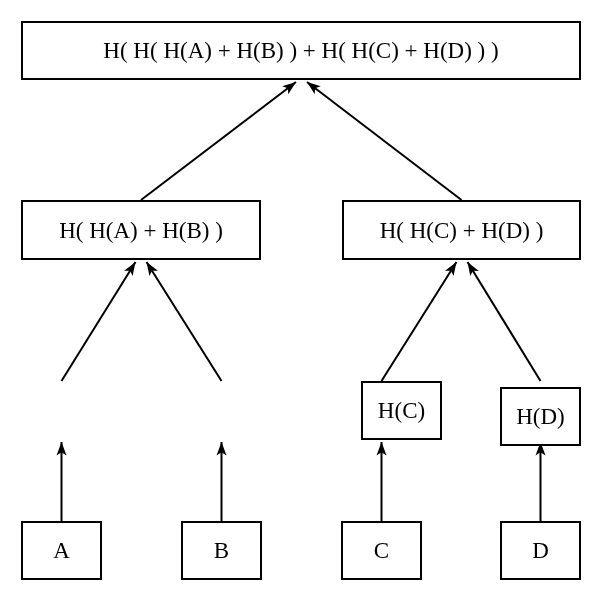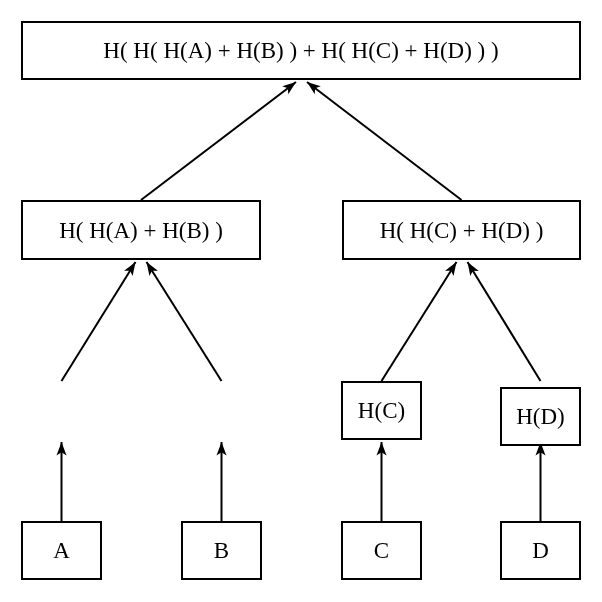--- a/index.html
+++ b/index.html
@@ -64,21 +64,21 @@
   </svg>
 
   <div class="node" style="left:21px; top:21px; width:560px; height:59px;">H( H( H(A) + H(B) ) + H( H(C) + H(D) ) )</div>
 
   <div class="node" style="left:342px; top:200px; width:239px; height:60px;">H( H(C) + H(D) )</div>
 
   <div class="node" style="left:21px; top:200px; width:240px; height:60px;">H( H(A) + H(B) )</div>
 
 
 
-  <div class="node" style="left:341px; top:381px; width:81px; height:59px;">H(C)</div>
+  <div class="node" style="left:361px; top:381px; width:81px; height:59px;">H(C)</div>
 
   <div class="node" style="left:500px; top:381px; width:81px; height:59px;margin-top:6px;">H(D)</div>
 
   <div class="node" style="left:21px; top:521px; width:81px; height:59px;">A</div>
 
   <div class="node" style="left:181px; top:521px; width:81px; height:59px;">B</div>
 
   <div class="node" style="left:341px; top:521px; width:81px; height:59px;">C</div>
 
   <div class="node" style="left:500px; top:521px; width:81px; height:59px;">D</div>

